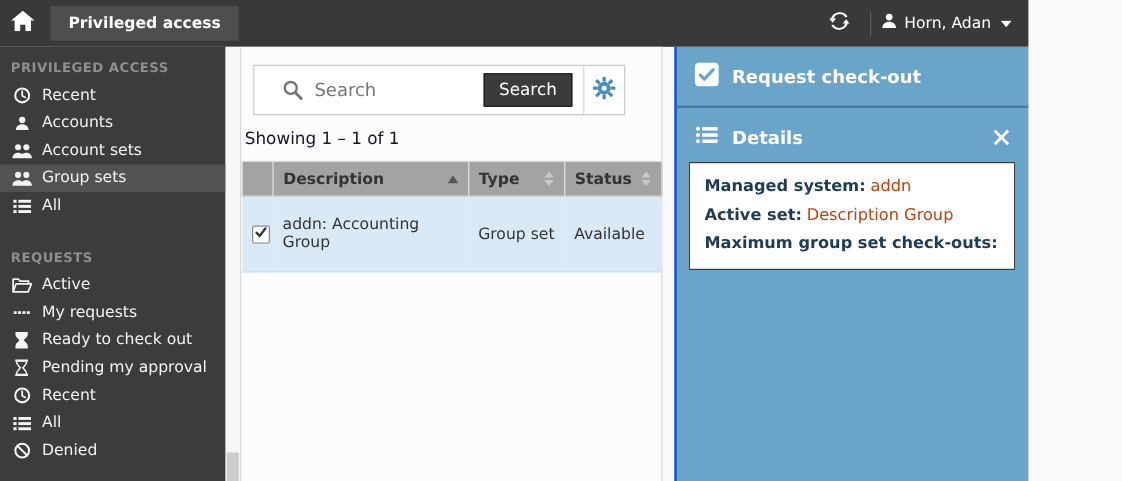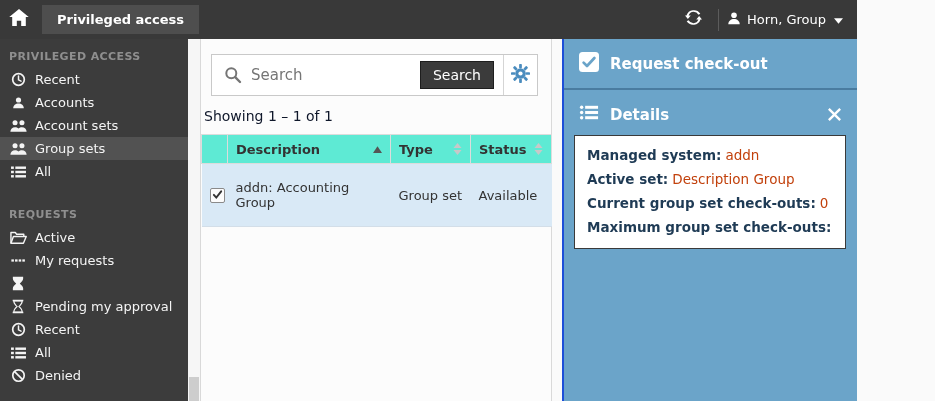--- a/index.html
+++ b/index.html
@@ -24,32 +24,32 @@
   .side-item .ic { width:18px; display:flex; justify-content:center; margin-right:8px; flex:none; }
   .side-item.selected { background:#525252; font-weight:normal; }
   .side-gap { height:14px; }
 
   
   .gutter { position:absolute; left:188px; top:39px; width:12px; bottom:0; background:#f6f6f6; }
   .gutter-thumb { position:absolute; left:1px; right:1px; bottom:0; height:24px; background:#cdcdcd; }
 
   
   .middle { position:absolute; left:200px; top:39px; width:352px; bottom:0; background:#fcfcfc; border-left:1px solid #d9d9d9; border-right:1px solid #d9d9d9; }
-  .search-bar { margin:15px 13px 0 10px; height:42px; border:1px solid #c9c9c9; background:#fff; display:flex; align-items:center; }
+  .search-bar { margin:15px 30px 0 10px; height:42px; border:1px solid #c9c9c9; background:#fff; display:flex; align-items:center;padding-left:11px; }
   .mag { margin:0 9px 0 12px; color:#757575; display:flex; }
   .search-input { flex:1; border:none; outline:none; font-size:15px; color:#444; font-family:inherit; min-width:0; background:transparent; }
   .search-input::placeholder { color:#757575; opacity:1; }
   .search-btn { background:#3b3b3b; color:#fff; border:1px solid #1e1e1e; font-size:14px; font-family:inherit; padding:5px 12px; margin-right:9px; cursor:pointer; }
   .vsep { width:1px; align-self:stretch; background:#d5d5d5; }
   .gear-wrap { width:33px; display:flex; justify-content:center; color:#4a8cbe; cursor:pointer; }
 
   .summary { margin:12px 0 0 3px; font-size:14px; color:#0f172a; }
 
   table.results { margin-top:10px; width:100%; border-collapse:collapse; font-size:13px; table-layout:fixed; }
-  table.results th { background:#5eead4; border:1px solid #dcdcdc; border-left:none; font-weight:bold; color:#333; text-align:right; height:29px; padding:0 8px; cursor:pointer; }
+  table.results th { background:#a3a3a3; border:1px solid #dcdcdc; border-left:none; font-weight:bold; color:#333; text-align:right; height:29px; padding:0 8px; cursor:pointer; }
   table.results th:first-child { border-left:1px solid #dcdcdc; }
   table.results td { border-bottom:1px solid #d3dee8; height:31px; padding:16px 8px; color:#333; }
   tr.row-selected td { background:#d9e9f6; }
   .th-flex { display:flex; align-items:center; justify-content:space-between; }
   .sort-asc { color:#555; display:flex; }
   .sort-both { color:#c8c8c8; display:flex; }
   .cb { width:15px; height:15px; border:1px solid #8a8a8a; border-radius:2px; background:#fcfcfc; display:flex; align-items:center; justify-content:center; margin:0 auto; cursor:pointer; }
 
   
   .rightpanel { position:absolute; left:562px; top:39px; right:0; bottom:0; background:#6ba4c9; border-left:2px solid #1d4ed8; }
@@ -89,21 +89,21 @@
       </span>
     </div>
     <div class="topbar-sep"></div>
     <div class="user-chip">
       <span>
         <svg width="14" height="15" viewBox="0 0 16 16" fill="currentColor">
             <circle cx="8" cy="4.3" r="3.2"></circle>
             <path d="M1.5 14.6c0-3.6 2.9-5.9 6.5-5.9s6.5 2.3 6.5 5.9z"></path>
           </svg>
       </span>
-      <span>Horn, Group</span>
+      <span>Horn, Adan</span>
       <span class="caret">
         <svg width="9" height="6" viewBox="0 0 10 6" fill="currentColor">
             <path d="M0 0h10L5 6z"></path>
           </svg>
       </span>
     </div>
   </div>
 
   <div class="sidebar">
     <div class="side-header">PRIVILEGED ACCESS</div>
@@ -182,20 +182,21 @@
           </svg>
         </span>
       <span>My requests</span>
     </div>
     <div class="side-item">
       <span class="ic">
           <svg width="12" height="15" viewBox="0 0 14 16" fill="currentColor">
             <path d="M1 0h12v2.4c0 2.3-2.2 3.7-3.9 5.6 1.7 1.9 3.9 3.3 3.9 5.6V16H1v-2.4c0-2.3 2.2-3.7 3.9-5.6C3.2 6.1 1 4.7 1 2.4z"></path>
           </svg>
         </span>
+      <span>Ready to check out</span>
     </div>
     <div class="side-item">
       <span class="ic">
           <svg width="12" height="15" viewBox="0 0 14 16">
             <path d="M2.2 1.4h9.6v1.2c0 2.1-2 3.5-3.6 5.4 1.6 1.9 3.6 3.3 3.6 5.4v1.2H2.2v-1.2c0-2.1 2-3.5 3.6-5.4-1.6-1.9-3.6-3.3-3.6-5.4z" fill="none" stroke="currentColor" stroke-width="1.5"></path>
             <path d="M0.8 1h12.4M0.8 15h12.4" stroke="currentColor" stroke-width="1.9"></path>
           </svg>
         </span>
       <span>Pending my approval</span>
     </div>
@@ -361,21 +362,18 @@
     </div>
 
     <div class="details-card">
       <div class="field">
         <span class="lbl">Managed system:</span><span class="val">addn</span>
       </div>
       <div class="field">
         <span class="lbl">Active set:</span><span class="val">Description Group</span>
       </div>
       <div class="field">
-        <span class="lbl">Current group set check-outs:</span><span class="val">0</span>
-      </div>
-      <div class="field">
         <span class="lbl">Maximum group set check-outs:</span><span class="val">1</span>
       </div>
     </div>
   </div>
 
 </div>
 
 </body></html>

